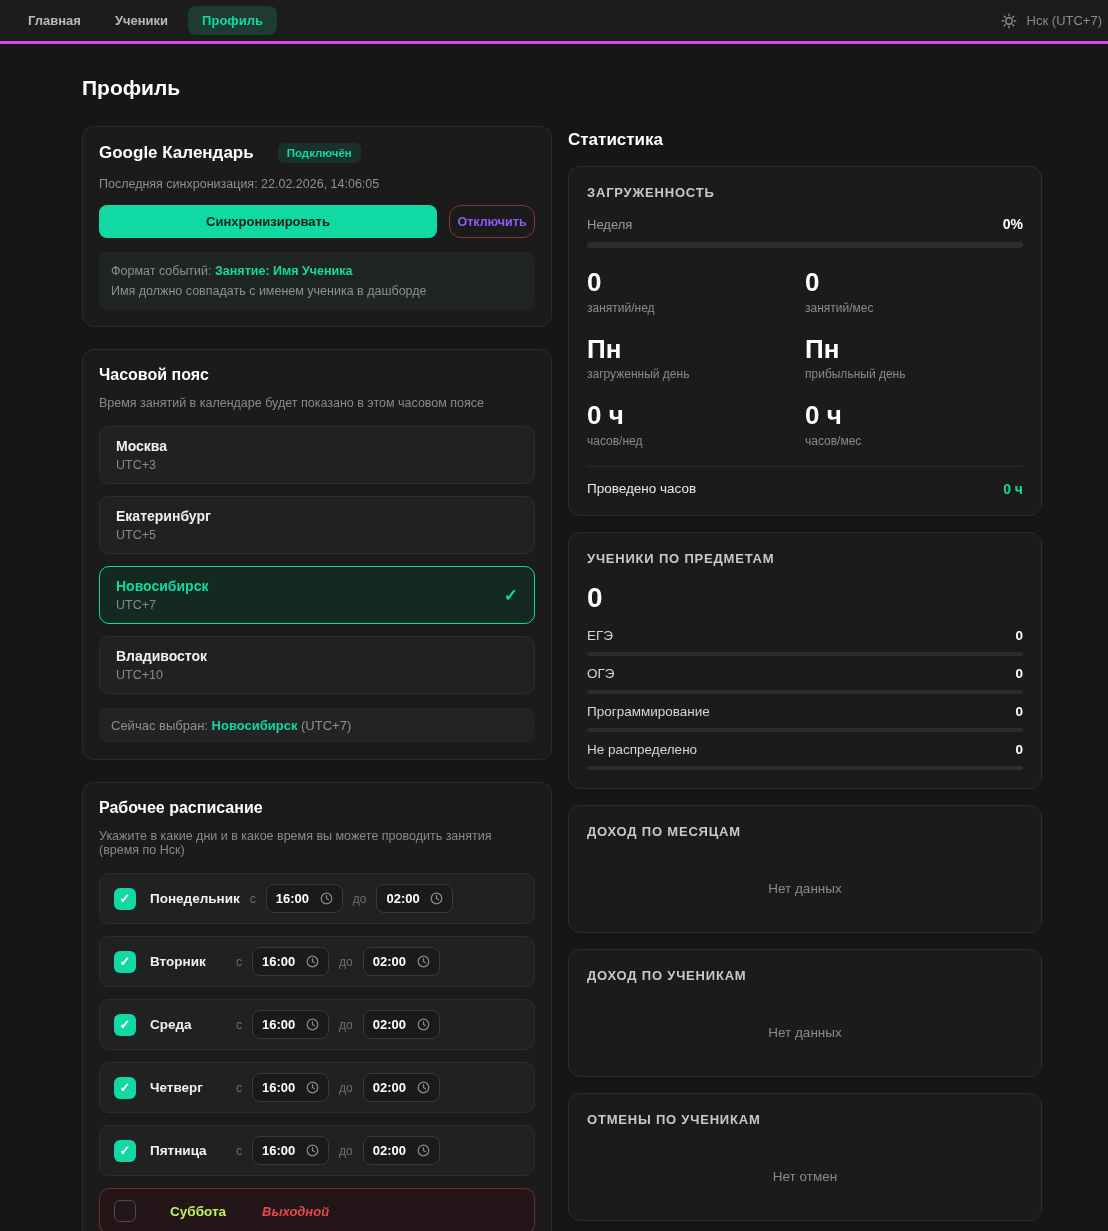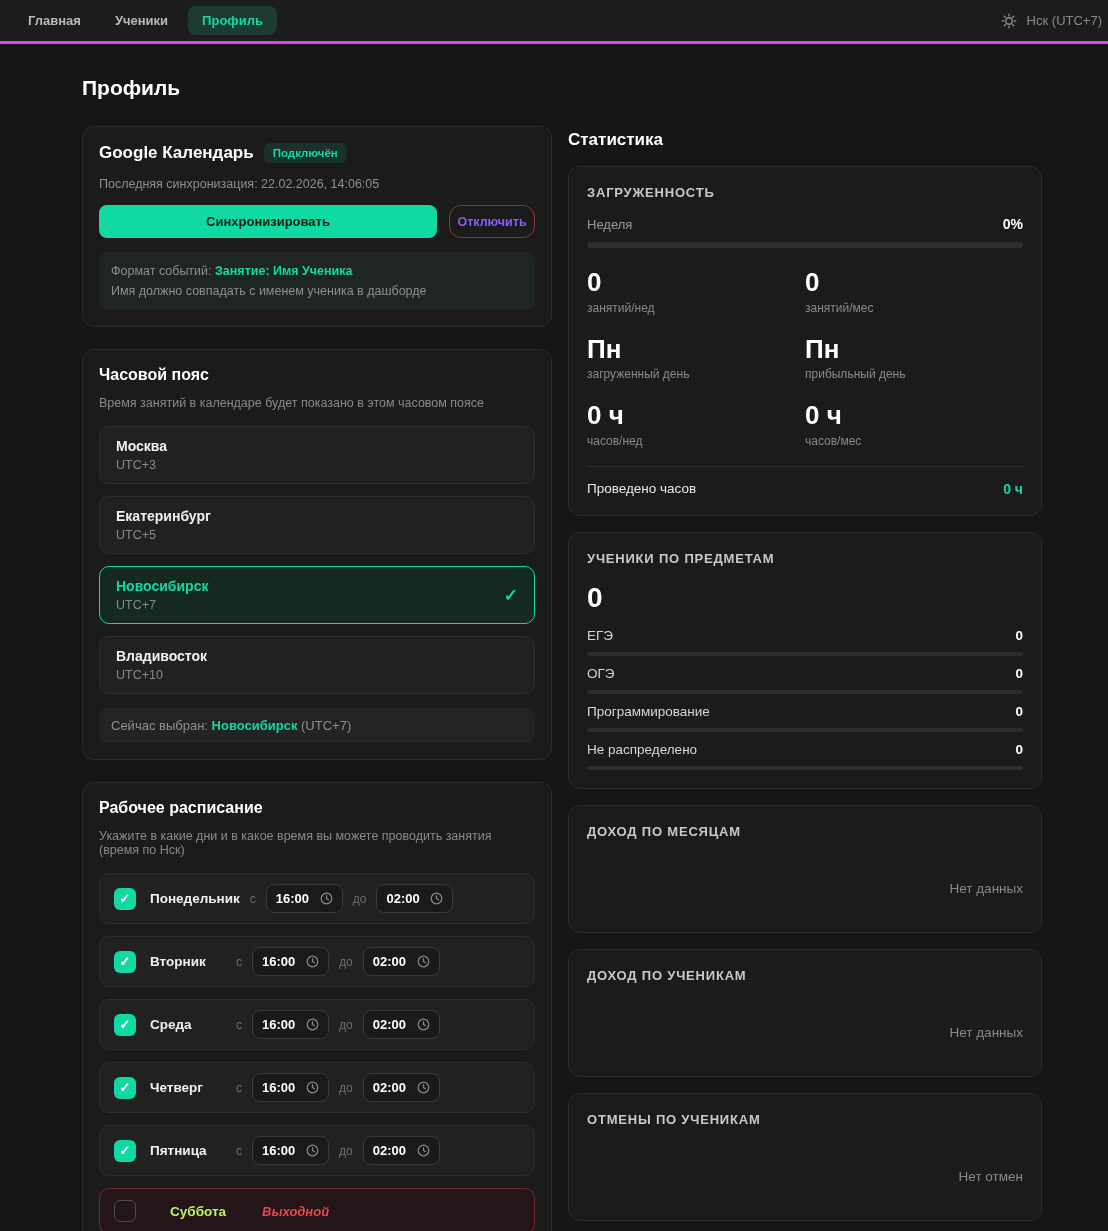--- a/index.html
+++ b/index.html
@@ -28,21 +28,21 @@
   .page { padding:22px 66px 16px 82px; }
   .page-title { font-size:21px; font-weight:bold; color:#fff; margin:10px 0 26px; }
   .columns { display:flex; gap:16px; align-items:flex-start; }
   .col-left { width:470px; flex:none; }
   .col-right { flex:1; min-width:0; }
   .card {
     background:#1b1b1b; border:1px solid #2c2c2c; border-radius:12px;
     padding:16px; margin-bottom:22px;
   }
   
-  .gc-title-row { display:flex; align-items:center; gap:10px; margin-bottom:14px; }
+  .gc-title-row { display:flex; align-items:center; gap:24px; margin-bottom:14px; }
   .gc-title { font-size:17px; font-weight:bold; color:#fff; }
   .badge {
     font-size:11.5px; font-weight:bold; color:#10d9a3; background:rgba(16,217,163,.12);
     padding:4px 9px; border-radius:6px;
   }
   .gc-sync-line { font-size:12.5px; color:#8f8f8f; margin-bottom:14px; }
   .gc-buttons { display:flex; gap:12px; margin-bottom:14px; }
   .btn-sync {
     flex:1; height:33px; border:none; border-radius:8px; background:#10d9a3;
     color:#0d241c; font-size:13px; font-weight:bold; cursor:pointer; font-family:inherit;
@@ -117,21 +117,21 @@
     border-top:1px solid #2c2c2c; margin-top:18px; padding-top:14px;
     display:flex; justify-content:space-between; align-items:center;
   }
   .total-label { font-size:13.5px; color:#e8e8e8; }
   .total-value { font-size:14px; font-weight:bold; color:#10d9a3; }
   .big-zero { font-size:28px; font-weight:bold; color:#fff; margin:2px 0 14px; }
   .subj-row-top { display:flex; justify-content:space-between; align-items:center; margin-top:10px; }
   .subj-label { font-size:13.5px; color:#d6d6d6; }
   .subj-value { font-size:13.5px; font-weight:bold; color:#fff; }
   .subj-bar { height:4px; background:#2d2d2d; border-radius:2px; margin-top:9px; }
-  .empty-text { text-align:right; font-size:13.5px; color:#8a8a8a; padding:26px 0 18px; }
+  .empty-text { text-align:center; font-size:13.5px; color:#8a8a8a; padding:26px 0 18px; }
   svg { display:block; }
 </style>
 </head>
 <body>
 
 <header class="topnav">
   <div class="nav-left">
 
       <button class="nav-item">Главная</button>
 

